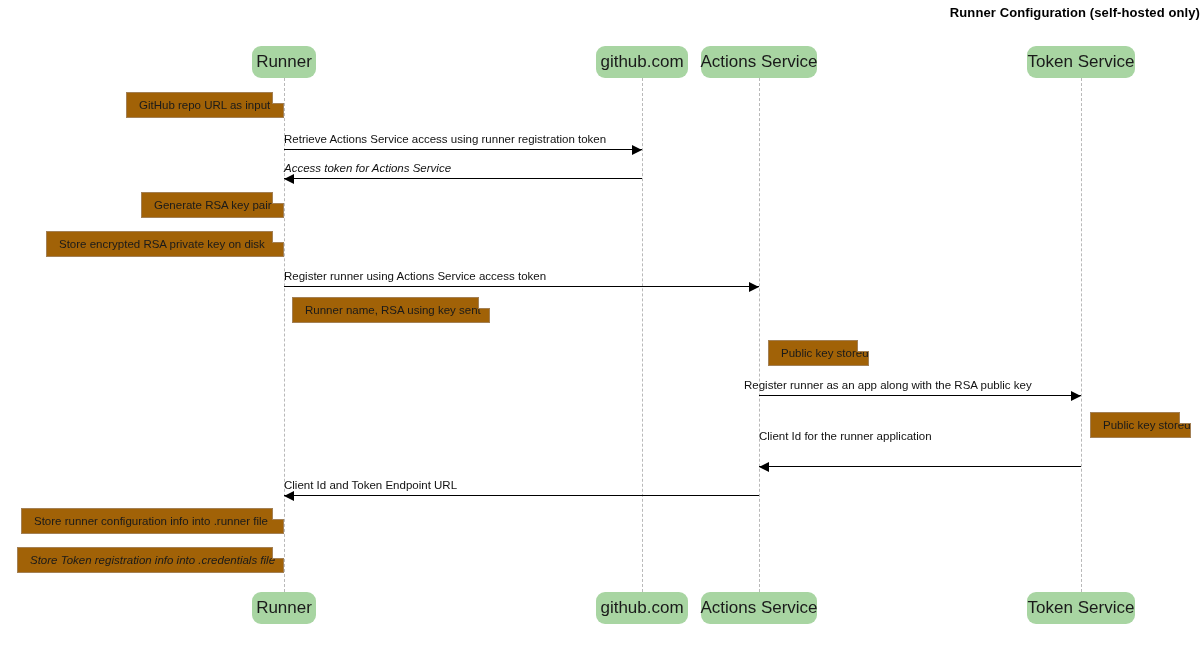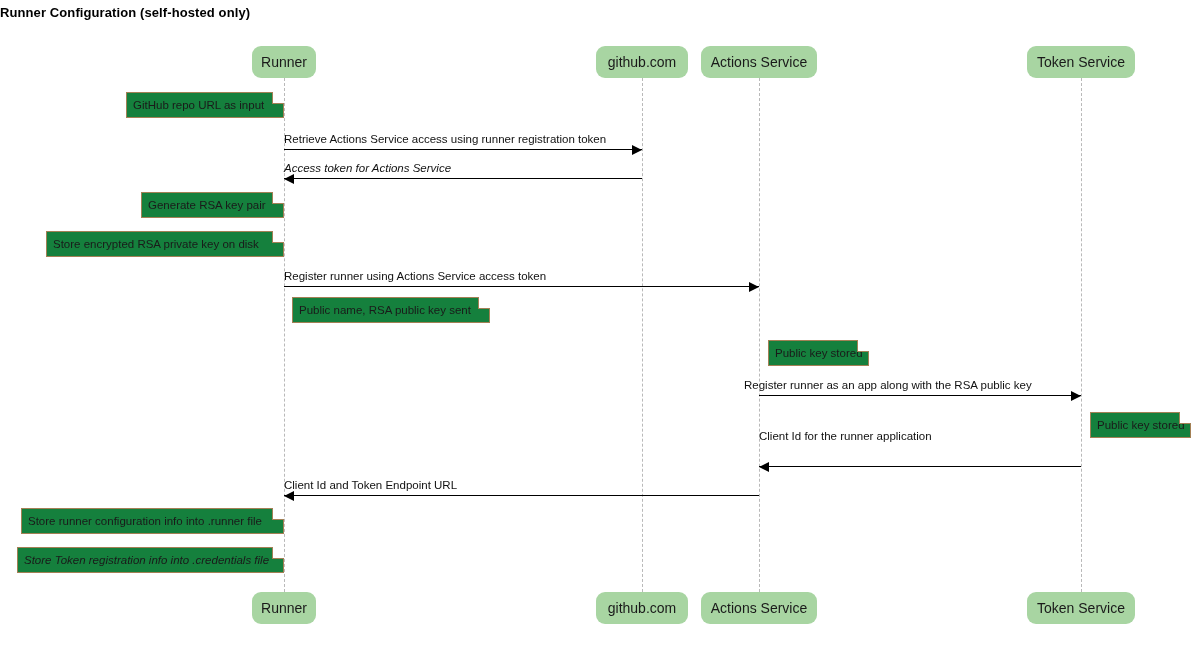--- a/index.html
+++ b/index.html
@@ -16,56 +16,56 @@
     width: 1200px;
     height: 647px;
     overflow: hidden;
     background: #ffffff;
   }
   .title {
     position: absolute;
     left: 0;
     top: 5px;
     width: 1200px;
-    text-align: left;
+    text-align: right;
     font-size: 13px;
     font-weight: bold;
     color: #000000;
     letter-spacing: 0.1px;
   }
   .lifeline {
     position: absolute;
     width: 0;
     border-left: 1px dashed #b9b9b9;
   }
   .participant {
     position: absolute;
     height: 32px;
     background: #a8d5a2;
     border-radius: 9px;
     display: flex;
     align-items: center;
     justify-content: center;
-    font-size: 14px;
+    font-size: 17px;
     color: #1a1a1a;
     box-sizing: border-box;
     padding: 0 26px;
     white-space: nowrap;
   }
   .note {
     position: absolute;
-    background: #15803d;
+    background: #a16207;
     border: 1px solid #a38055;
     box-sizing: border-box;
     height: 26px;
     display: flex;
     align-items: center;
     font-size: 11.5px;
     color: #1a1a1a;
-    padding: 0 6px;
+    padding: 0 12px;
     white-space: nowrap;
   }
   .note .fold {
     position: absolute;
     top: -1px;
     right: -1px;
     width: 11px;
     height: 11px;
     background: #ffffff;
     border-left: 1px solid #a38055;
@@ -165,21 +165,21 @@
       </div>
       <div class="note" style="left: 141px; top: 192px; width: 143px;">
         <span>Generate RSA key pair</span>
         <span class="fold"></span>
       </div>
       <div class="note" style="left: 46px; top: 231px; width: 238px; align-items: center;">
         <span>Store encrypted RSA private key on disk</span>
         <span class="fold"></span>
       </div>
       <div class="note" style="left: 292px; top: 297px; width: 198px;">
-        <span>Public name, RSA public key sent</span>
+        <span>Runner name, RSA using key sent</span>
         <span class="fold"></span>
       </div>
       <div class="note" style="left: 768px; top: 340px; width: 101px;">
         <span>Public key stored</span>
         <span class="fold"></span>
       </div>
       <div class="note" style="left: 1090px; top: 412px; width: 101px;">
         <span>Public key stored</span>
         <span class="fold"></span>
       </div>

